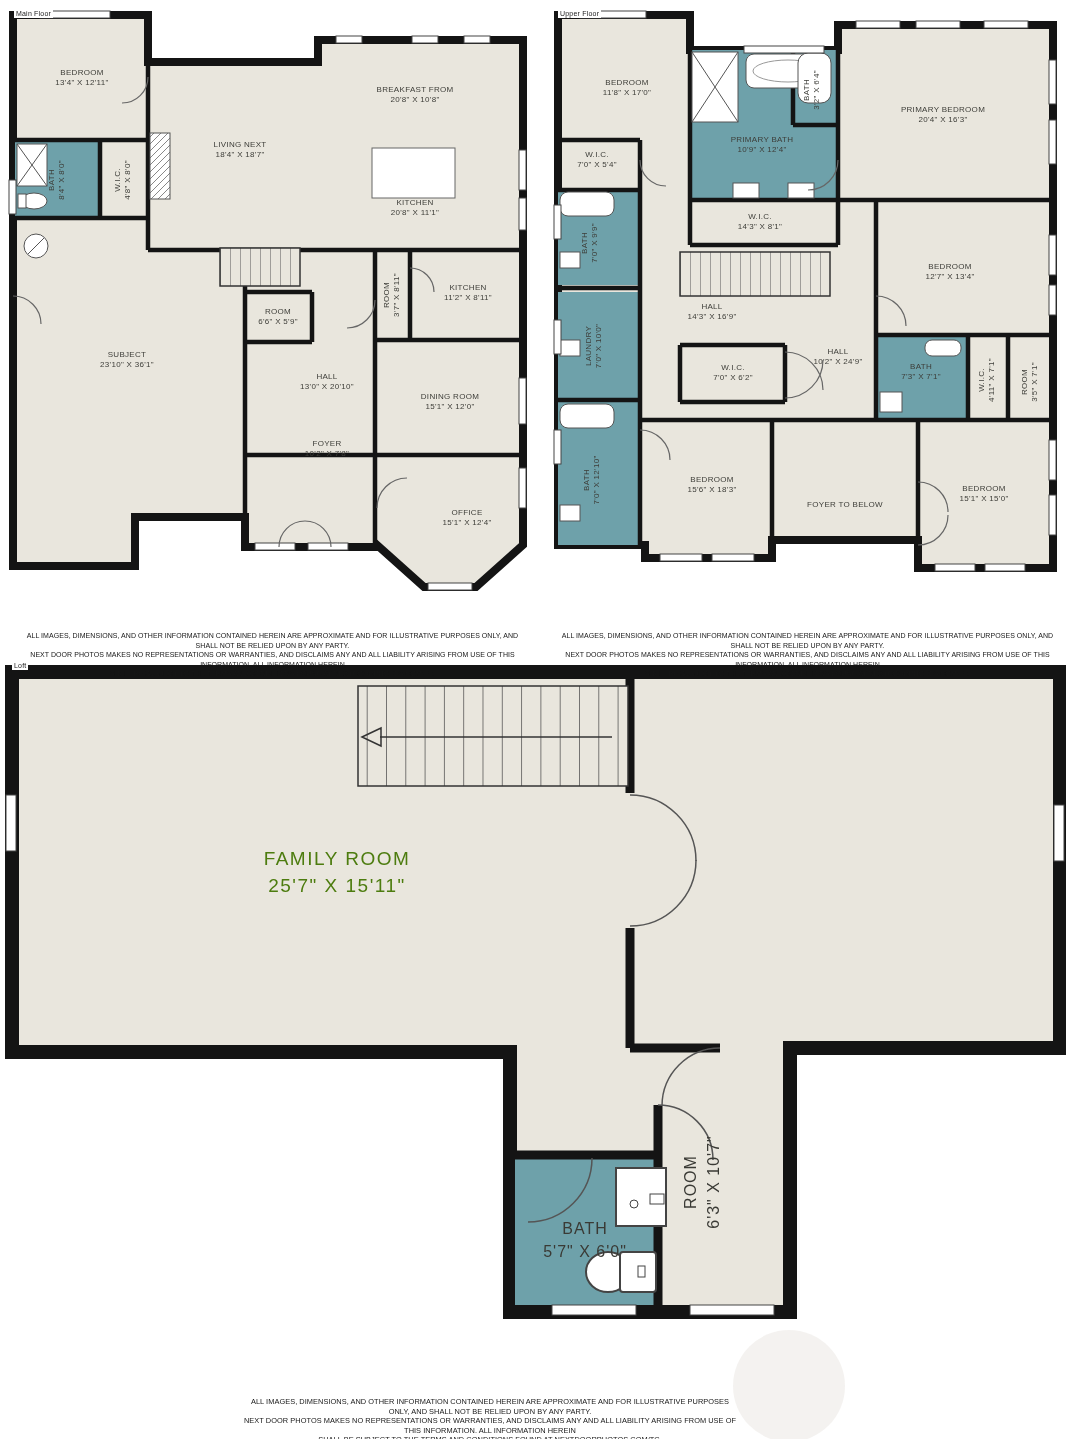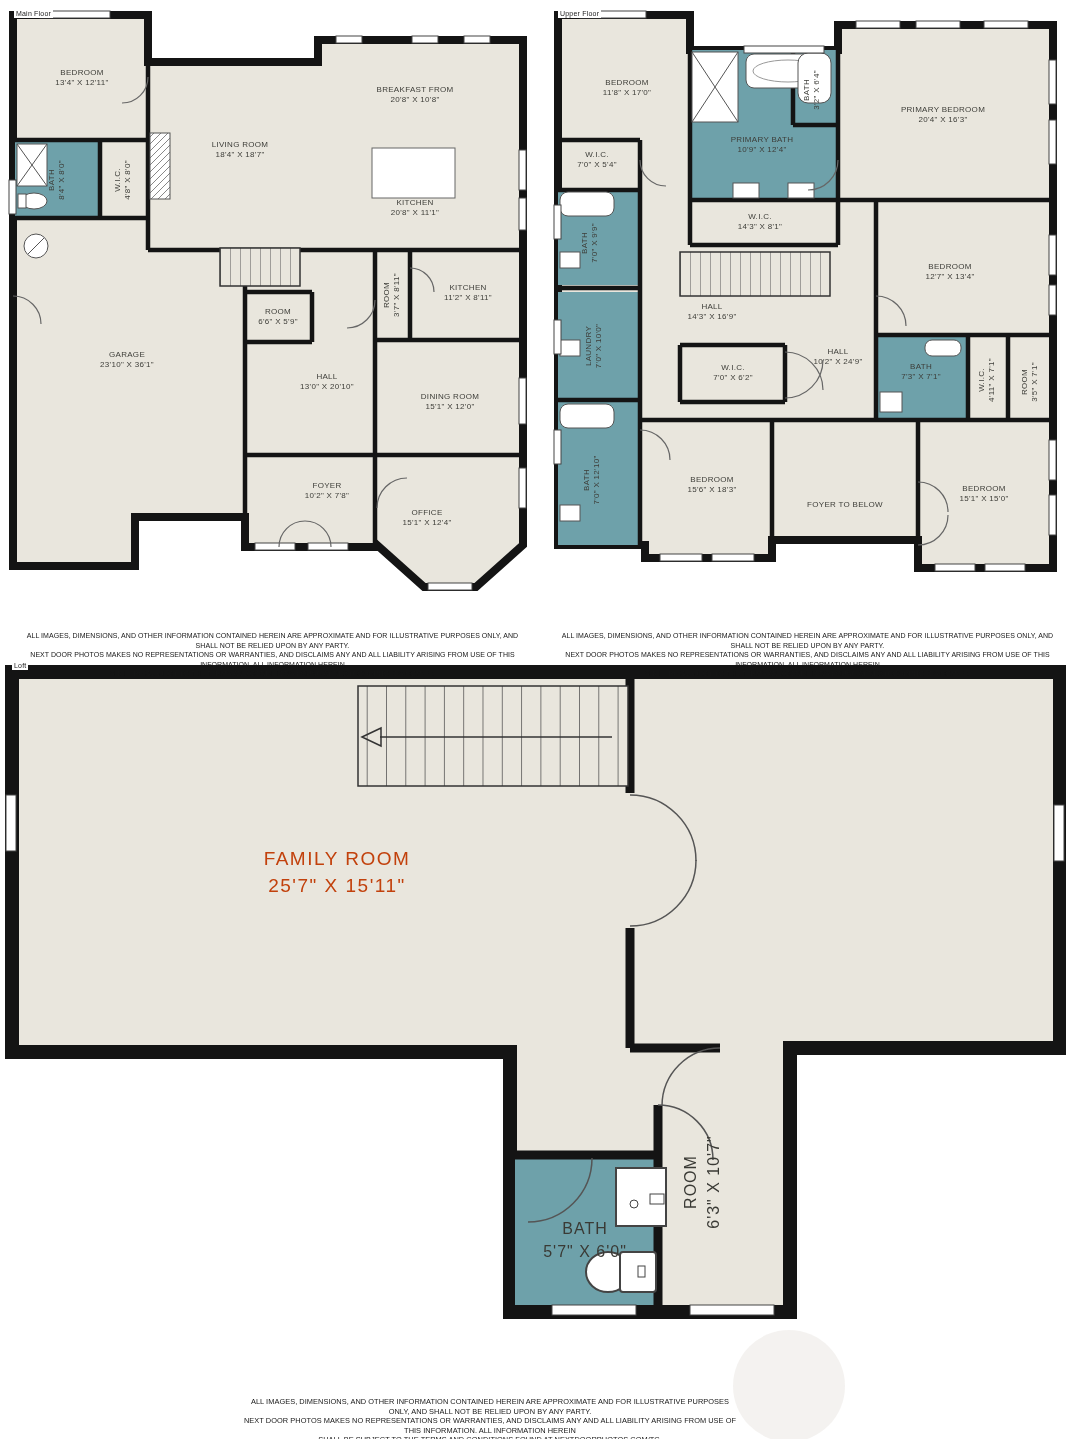--- a/index.html
+++ b/index.html
@@ -3,21 +3,21 @@
 <meta charset="utf-8">
 <style>
   html,body{margin:0;padding:0;background:#ffffff;}
   #canvas{position:relative;width:1066px;height:1439px;background:#ffffff;overflow:hidden;
           font-family:"Liberation Sans",sans-serif;padding-left:44px;}
   #plan-svg{position:absolute;left:0;top:0;}
   .lbl{position:absolute;transform:translate(-50%,-50%);text-align:center;color:#3d3d38;
        font-size:8px;line-height:10px;letter-spacing:.3px;white-space:nowrap;}
   .lbl .nm,.lbl .dm{display:block;}
   .lbl.vert{transform:translate(-50%,-50%) rotate(-90deg);}
-  .lbl-lg{font-size:19px;line-height:27px;letter-spacing:1.5px;color:#c2410c;}
+  .lbl-lg{font-size:19px;line-height:27px;letter-spacing:1.5px;color:#4d7c0f;}
   .lbl-md{font-size:16px;line-height:23px;letter-spacing:1px;color:#3a3a35;}
   .floor-tag{position:absolute;font-size:7px;line-height:9px;color:#1c1c1c;background:#fff;
              padding:0 2px;letter-spacing:.2px;}
   .disc{position:absolute;text-align:center;font-size:7px;line-height:9.5px;color:#161616;
         letter-spacing:.05px;}
   .disc span{display:block;}
   #watermark{position:absolute;left:733px;top:1330px;width:112px;height:112px;border-radius:50%;
              background:rgba(205,198,185,.22);}
 </style>
 </head>
@@ -182,21 +182,21 @@
     </div>
   <div class="lbl vert" style="left:57px;top:180px">
       <span class="nm">BATH</span>
       <span class="dm">8'4" X 8'0"</span>
     </div>
   <div class="lbl vert" style="left:123px;top:180px">
       <span class="nm">W.I.C.</span>
       <span class="dm">4'8" X 8'0"</span>
     </div>
   <div class="lbl" style="left:240px;top:150px">
-      <span class="nm">LIVING ROOM</span>
+      <span class="nm">LIVING NEXT</span>
       <span class="dm">18'4" X 18'7"</span>
     </div>
   <div class="lbl" style="left:415px;top:95px">
       <span class="nm">BREAKFAST FROM</span>
       <span class="dm">20'8" X 10'8"</span>
     </div>
   <div class="lbl" style="left:415px;top:208px">
       <span class="nm">KITCHEN</span>
       <span class="dm">20'8" X 11'1"</span>
     </div>
@@ -206,36 +206,36 @@
     </div>
   <div class="lbl" style="left:468px;top:293px">
       <span class="nm">KITCHEN</span>
       <span class="dm">11'2" X 8'11"</span>
     </div>
   <div class="lbl" style="left:278px;top:317px">
       <span class="nm">ROOM</span>
       <span class="dm">6'6" X 5'9"</span>
     </div>
   <div class="lbl" style="left:127px;top:360px">
-      <span class="nm">GARAGE</span>
+      <span class="nm">SUBJECT</span>
       <span class="dm">23'10" X 36'1"</span>
     </div>
   <div class="lbl" style="left:327px;top:382px">
       <span class="nm">HALL</span>
       <span class="dm">13'0" X 20'10"</span>
     </div>
   <div class="lbl" style="left:450px;top:402px">
       <span class="nm">DINING ROOM</span>
       <span class="dm">15'1" X 12'0"</span>
     </div>
-  <div class="lbl" style="left:327px;top:491px">
+  <div class="lbl" style="left:327px;top:449px">
       <span class="nm">FOYER</span>
       <span class="dm">10'2" X 7'8"</span>
     </div>
-  <div class="lbl" style="left:427px;top:518px">
+  <div class="lbl" style="left:467px;top:518px">
       <span class="nm">OFFICE</span>
       <span class="dm">15'1" X 12'4"</span>
     </div>
 
   <div class="lbl" style="left:627px;top:88px">
       <span class="nm">BEDROOM</span>
       <span class="dm">11'8" X 17'0"</span>
     </div>
   <div class="lbl" style="left:597px;top:160px">
       <span class="nm">W.I.C.</span>

